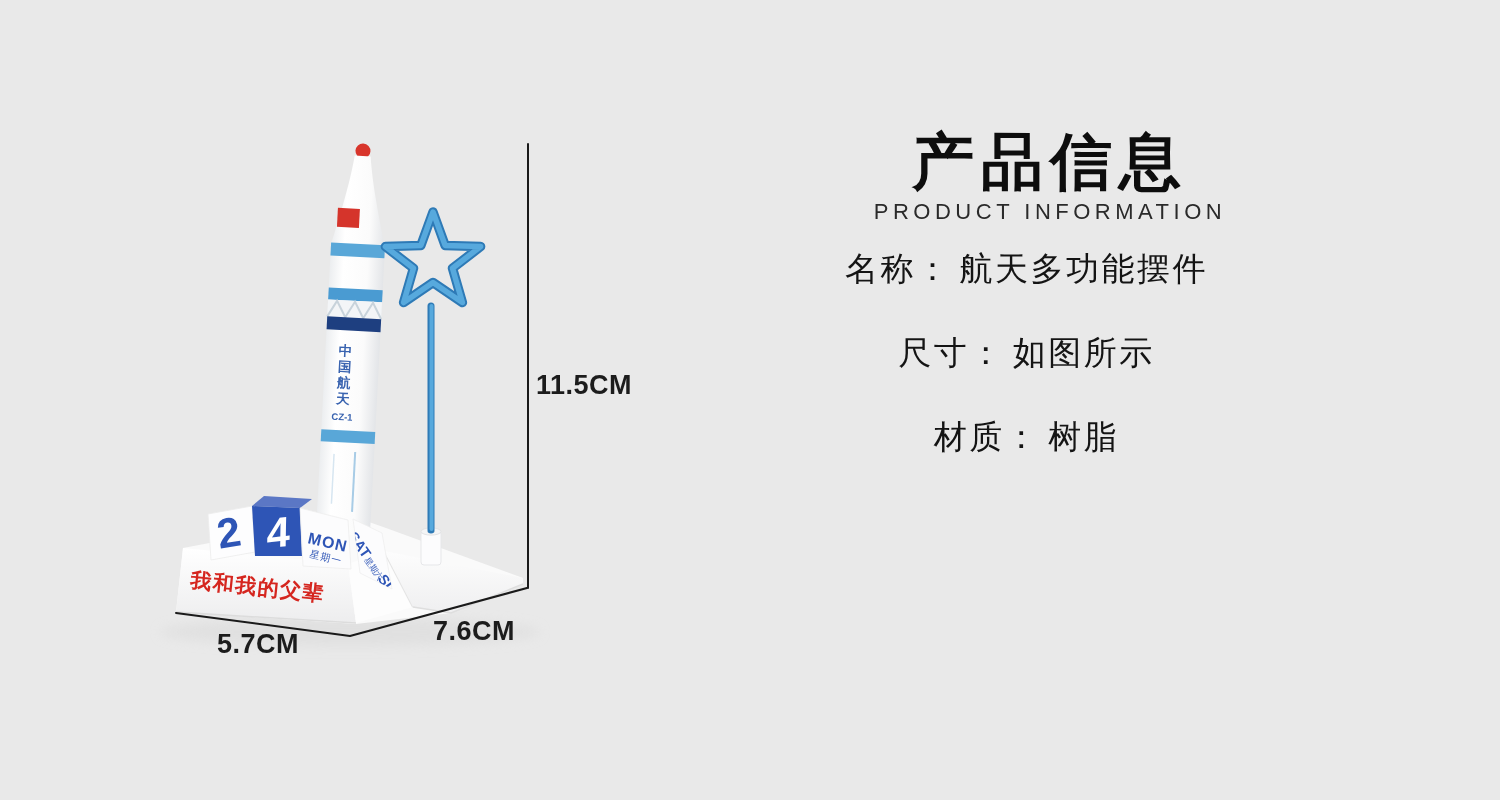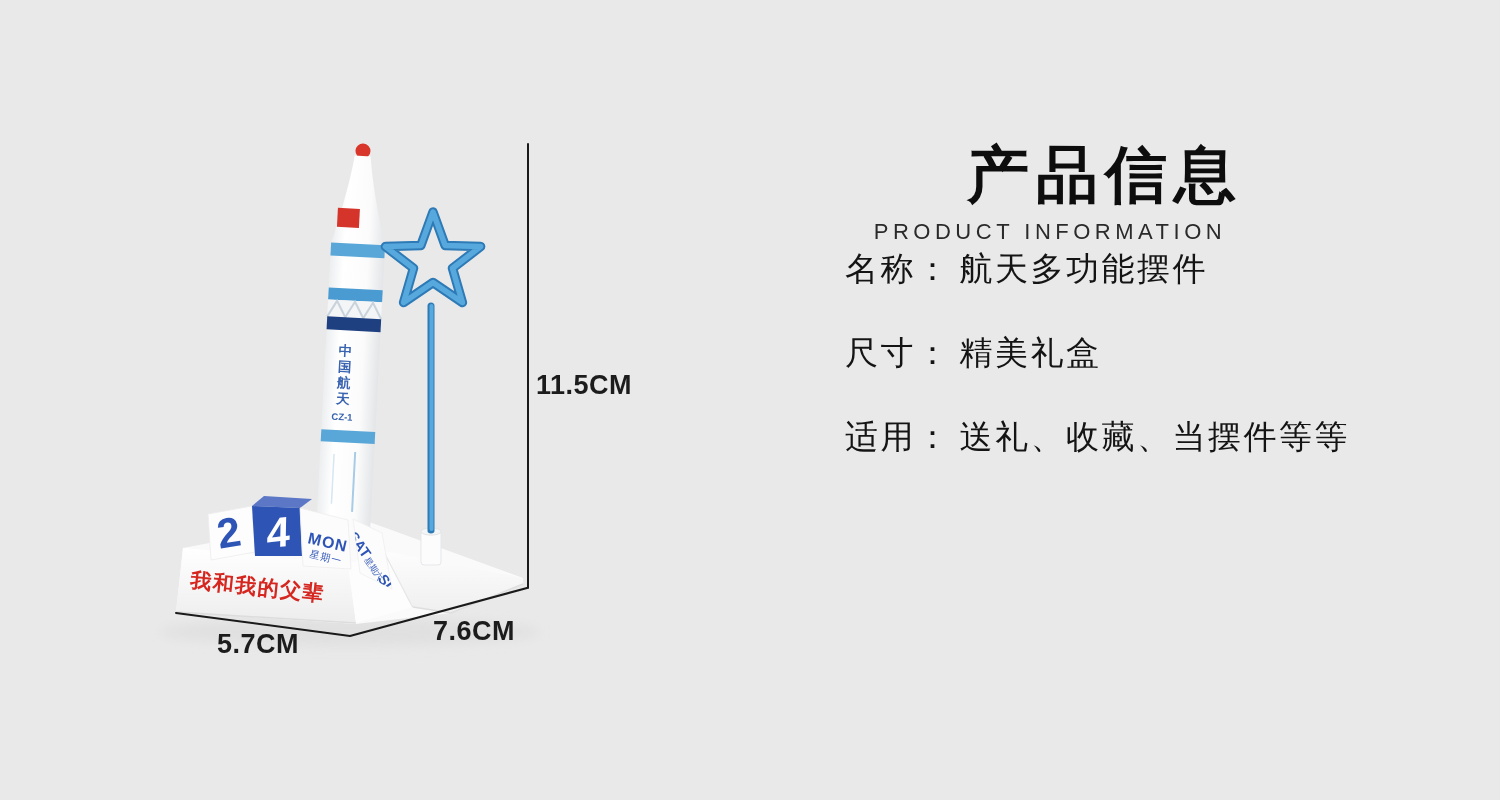--- a/index.html
+++ b/index.html
@@ -2,26 +2,26 @@
 <html><head>
 <meta charset="utf-8">
 <style>
   html,body{margin:0;padding:0;}
   body{width:1500px;height:800px;overflow:hidden;
        font-family:"Liberation Sans","DejaVu Sans",sans-serif;}
   .stage{position:relative;width:1500px;height:800px;background:#e9e9e9;}
   .photo-svg{position:absolute;left:0;top:0;}
 
   .title-block{position:absolute;left:845px;top:130px;width:410px;text-align:center;color:#0d0d0d;}
-  .title-block h1{margin:12px;font-family:Liberation Sans, sans-serif;
-       font-size:62px;font-weight:900;letter-spacing:7px;line-height:1.05;white-space:nowrap;text-align:right;}
+  .title-block h1{margin:0;font-family:Liberation Serif, serif;
+       font-size:62px;font-weight:900;letter-spacing:7px;line-height:1.05;white-space:nowrap;}
   .subtitle{margin-top:4px;font-size:22px;font-weight:500;color:#2a2a2a;
        letter-spacing:4.5px;white-space:nowrap;}
 
-  .specs{position:absolute;left:845px;top:252px;display:flex;flex-direction:column;gap:51px;}
+  .specs{position:absolute;left:845px;top:252px;display:flex;flex-direction:column;gap:51px;text-align:center;}
   .spec-row{font-size:33px;line-height:1;color:#141414;letter-spacing:2.5px;white-space:nowrap;}
   .spec-value{margin-left:8px;}
 
   svg text{font-family:"Liberation Sans","DejaVu Sans",sans-serif;}
 </style>
 </head>
 <body>
 
 <div class="stage">
 
@@ -126,20 +126,20 @@
   <div class="title-block">
     <h1>产品信息</h1>
     <div class="subtitle">PRODUCT INFORMATION</div>
   </div>
 
   <div class="specs">
     <div class="spec-row">
       <span class="spec-label">名称：</span><span class="spec-value">航天多功能摆件</span>
     </div>
     <div class="spec-row">
-      <span class="spec-label">尺寸：</span><span class="spec-value">精美礼盒</span>
+      <span class="spec-label">尺寸：</span><span class="spec-value">如图所示</span>
     </div>
     <div class="spec-row">
-      <span class="spec-label">适用：</span><span class="spec-value">送礼、收藏、当摆件等等</span>
+      <span class="spec-label">材质：</span><span class="spec-value">树脂</span>
     </div>
   </div>
 
 </div>
 
 </body></html>

